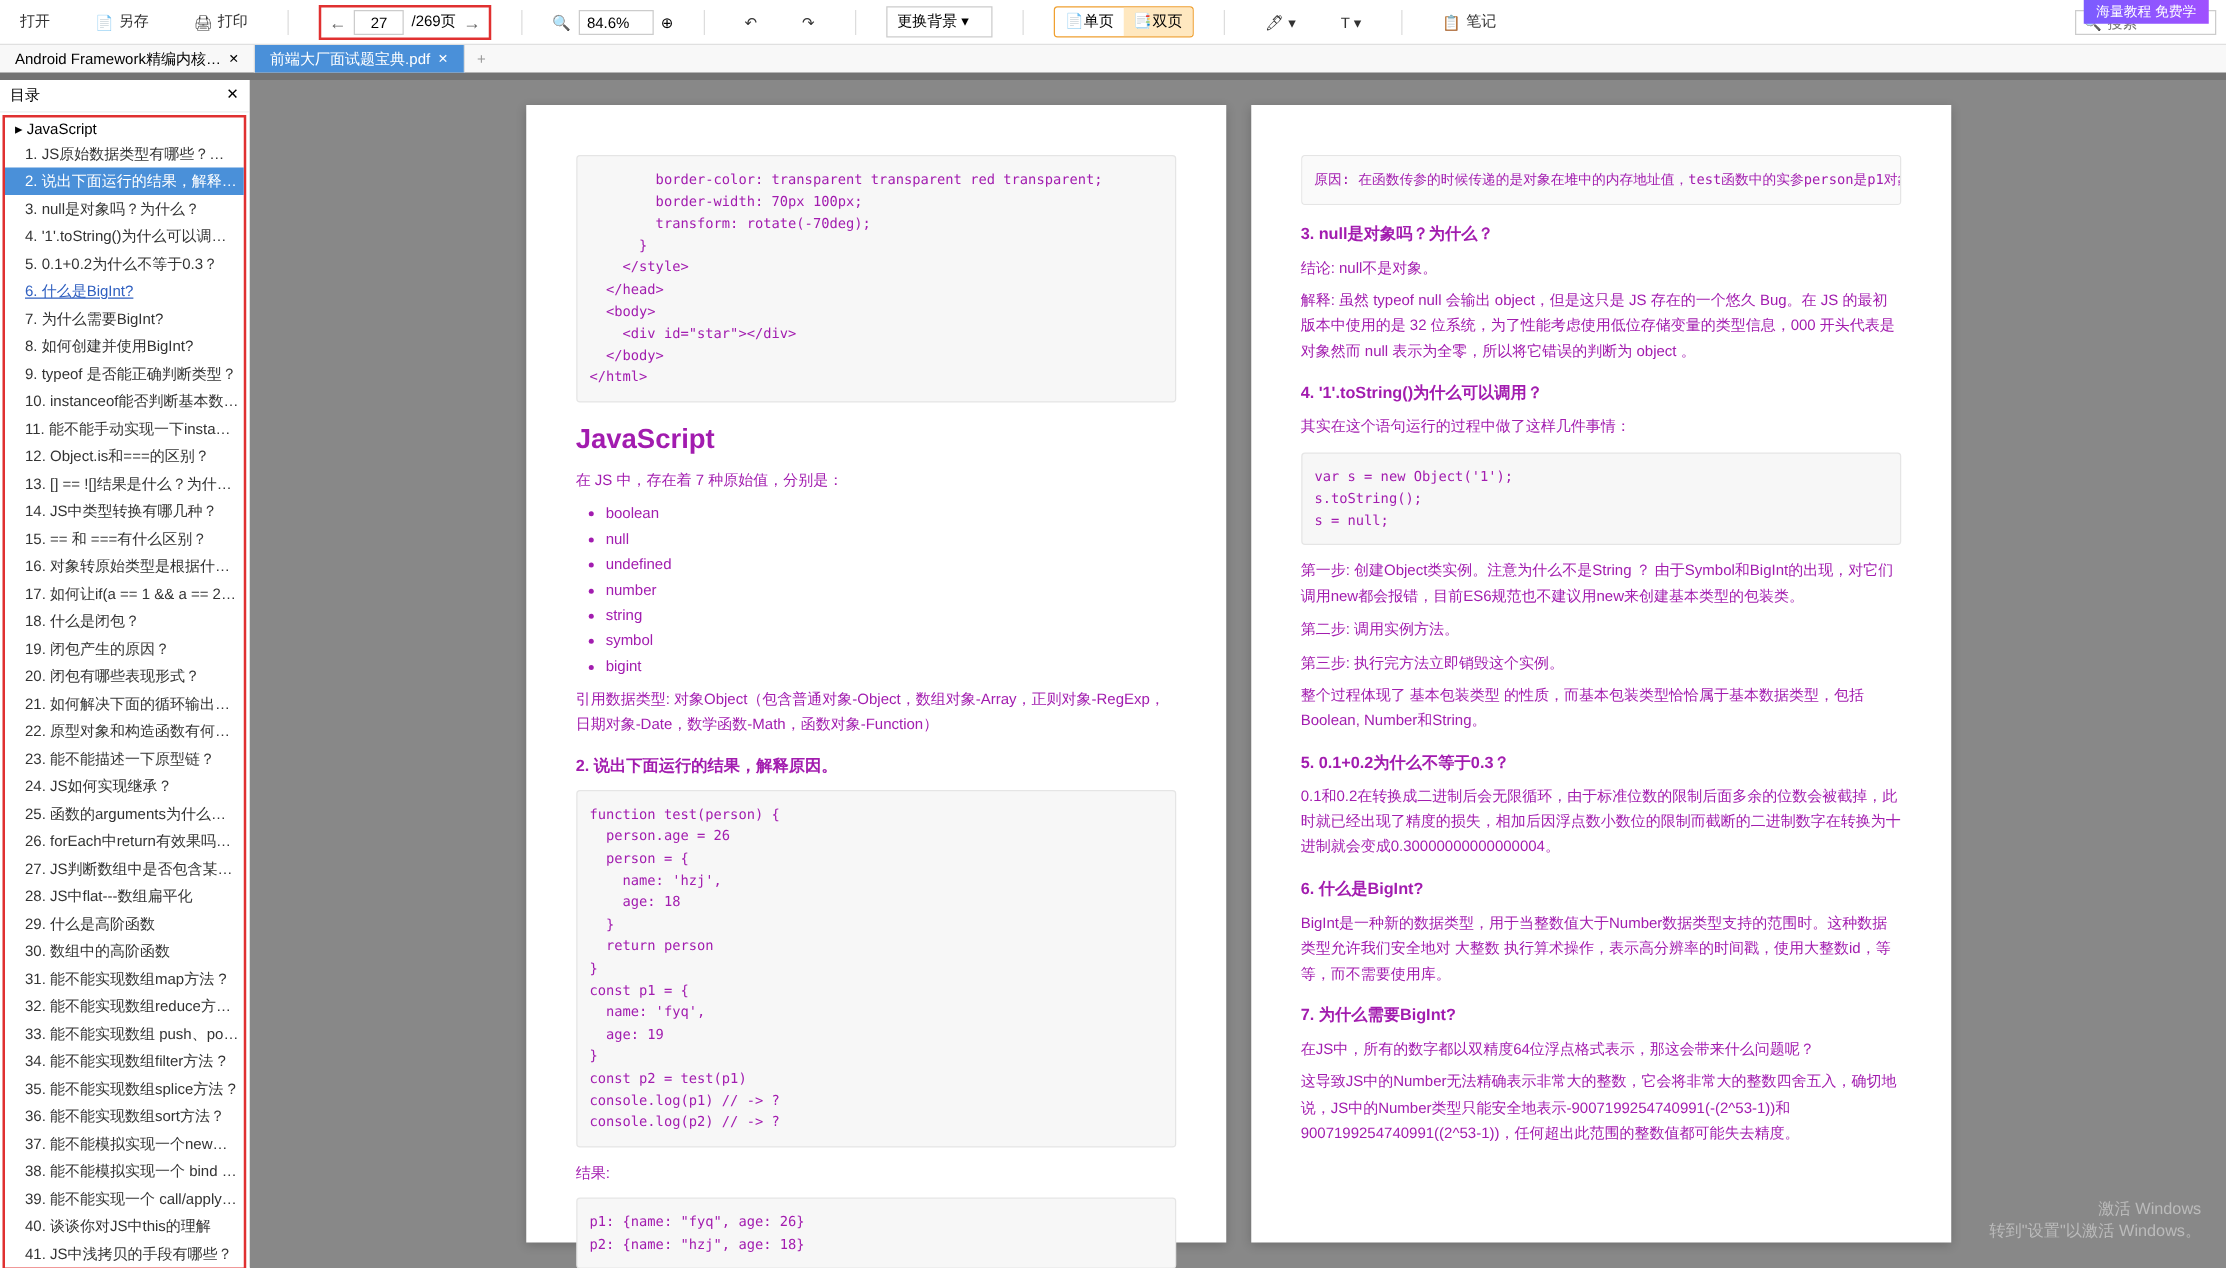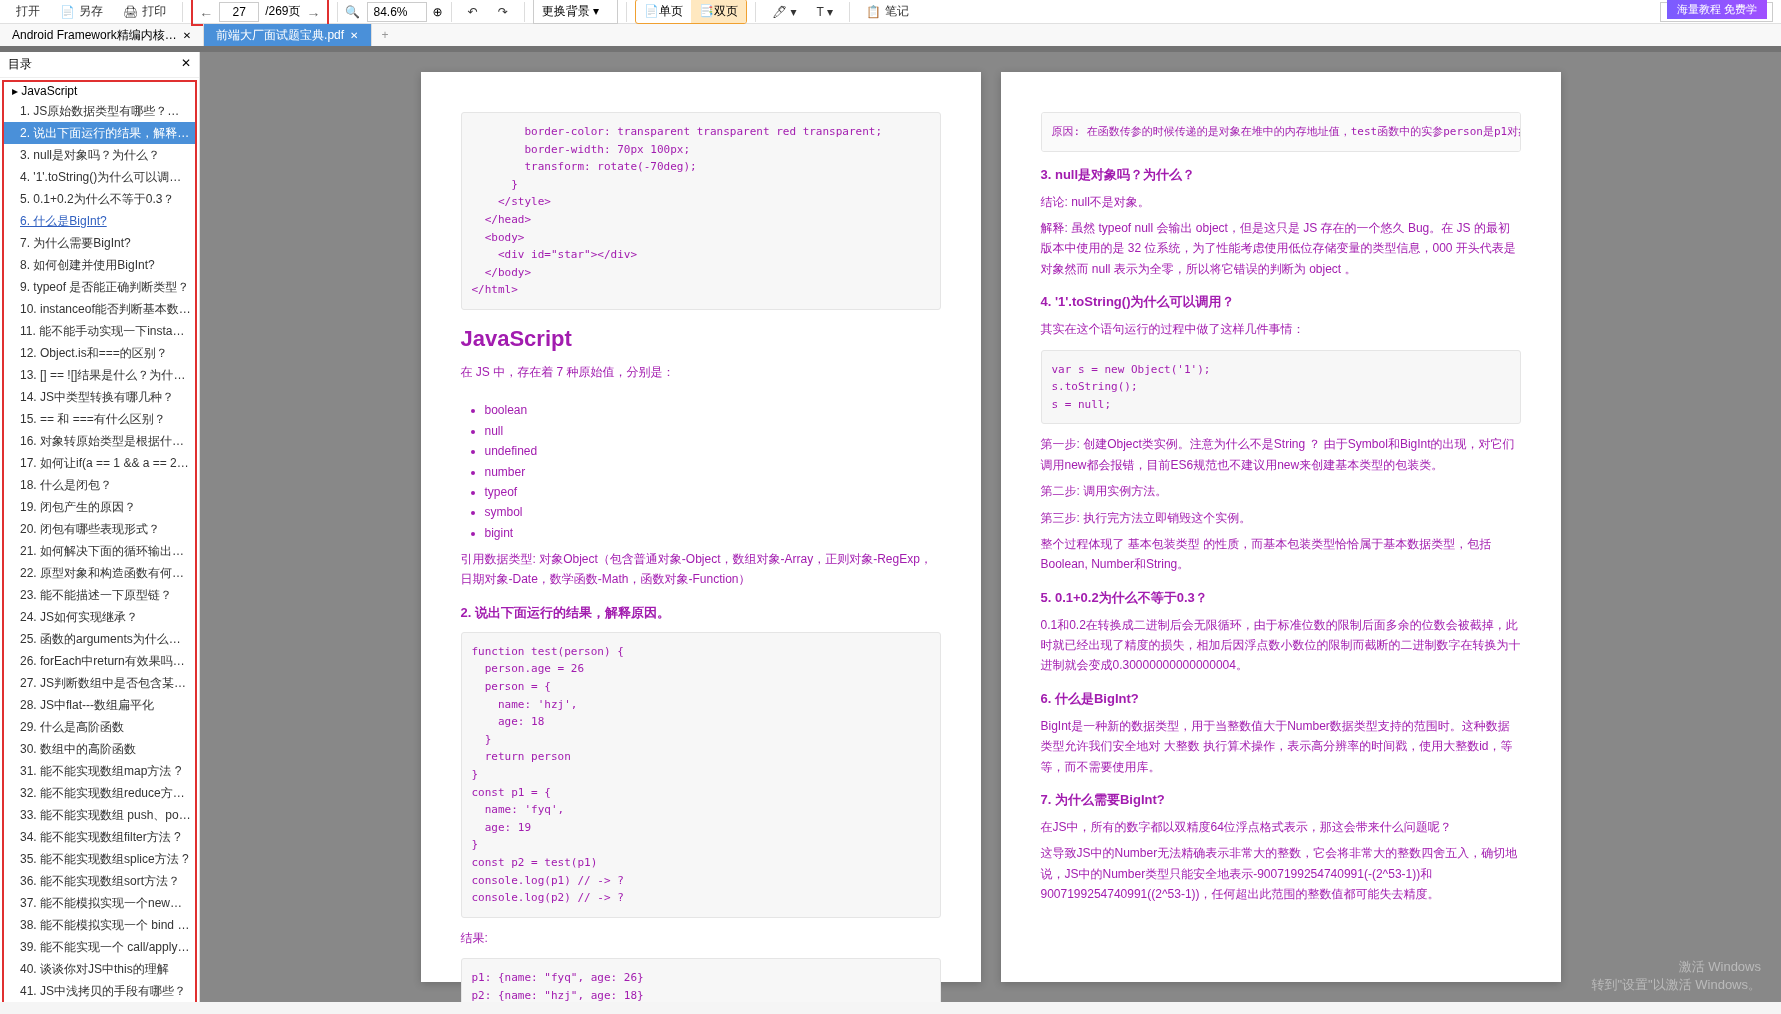--- a/index.html
+++ b/index.html
@@ -1,19 +1,19 @@
 <!DOCTYPE html>
 <html><head>
 <meta charset="utf-8">
 <style>
 * { margin: 0; padding: 0; box-sizing: border-box; }
 body { font-family: "Microsoft YaHei", sans-serif; font-size: 12px; background: #f5f5f5; overflow: hidden; }
 
 
-.toolbar { height: 24px; background: #fff; border-bottom: 1px solid #e0e0e0; display: flex; align-items: center; padding: 0 8px; gap: 4px; }
+.toolbar { height: 36px; background: #fff; border-bottom: 1px solid #e0e0e0; display: flex; align-items: center; padding: 0 8px; gap: 20px; }
 .tb-btn { padding: 4px 8px; cursor: pointer; display: flex; align-items: center; gap: 4px; font-size: 12px; color: #333; }
 .tb-sep { width: 1px; height: 20px; background: #ddd; margin: 0 4px; }
 .pager-box { border: 2px solid #e03030; padding: 2px 6px; display: flex; align-items: center; gap: 6px; }
 .pager-arrow { cursor: pointer; color: #666; font-size: 14px; }
 .pager-input { width: 40px; border: 1px solid #ccc; text-align: center; font-size: 12px; padding: 2px; }
 .zoom-box { display: flex; align-items: center; gap: 6px; }
 .zoom-select { border: 1px solid #ccc; padding: 2px 18px 2px 6px; font-size: 12px; position: relative; }
 .dropdown-btn { border: 1px solid #ccc; padding: 3px 18px 3px 8px; font-size: 12px; cursor: pointer; }
 .view-toggle { display: flex; border: 1px solid #f0a030; border-radius: 3px; overflow: hidden; }
 .view-opt { padding: 3px 8px; font-size: 12px; cursor: pointer; }
@@ -38,21 +38,21 @@
 .outline-item { padding: 2px 4px 2px 16px; font-size: 12px; color: #333; cursor: pointer; white-space: nowrap; overflow: hidden; text-overflow: ellipsis; line-height: 1.5; }
 .outline-item.active { background: #4a90d9; color: #fff; }
 .outline-item.link { color: #3060c0; text-decoration: underline; }
 
 .content { flex: 1; background: #888; overflow: auto; display: flex; gap: 20px; padding: 20px; justify-content: center; }
 .page { background: #fff; width: 560px; min-height: 900px; padding: 30px 40px; font-size: 12px; color: #a21caf; box-shadow: 0 2px 8px rgba(0,0,0,.2); }
 .code-box { background: #f7f7f7; border: 1px solid #e5e5e5; border-radius: 3px; padding: 10px; font-family: Consolas, monospace; font-size: 11px; line-height: 1.6; margin: 10px 0; white-space: pre; overflow-x: auto; }
 h1.sec { font-size: 22px; font-weight: bold; margin: 16px 0 10px; }
 h2.q { font-size: 13px; font-weight: bold; margin: 14px 0 8px; }
 .page p { margin: 6px 0; line-height: 1.7; }
-.page ul { margin: 18px 0 6px 24px; }
+.page ul { margin: 6px 0 6px 24px; }
 .page ul li { line-height: 1.7; list-style: disc; }
 .watermark { position: fixed; right: 20px; bottom: 20px; color: #bbb; font-size: 13px; text-align: right; pointer-events: none; }
 </style>
 </head>
 <body>
 
 <div class="corner-btn">海量教程 免费学</div>
 
 <div class="toolbar">
   <div class="tb-btn">
@@ -173,21 +173,21 @@
     &lt;div id="star"&gt;&lt;/div&gt;
   &lt;/body&gt;
 &lt;/html&gt;</div>
       <h1 class="sec">JavaScript</h1>
       <p>在 JS 中，存在着 7 种原始值，分别是：</p>
       <ul id="bullet-list">
           <li>boolean</li>
           <li>null</li>
           <li>undefined</li>
           <li>number</li>
-          <li>typeof</li>
+          <li>string</li>
           <li>symbol</li>
           <li>bigint</li>
         </ul>
       <p>引用数据类型: 对象Object（包含普通对象-Object，数组对象-Array，正则对象-RegExp，日期对象-Date，数学函数-Math，函数对象-Function）</p>
       <h2 class="q">2. 说出下面运行的结果，解释原因。</h2>
       <div class="code-box">function test(person) {
   person.age = 26
   person = {
     name: 'hzj',
     age: 18

